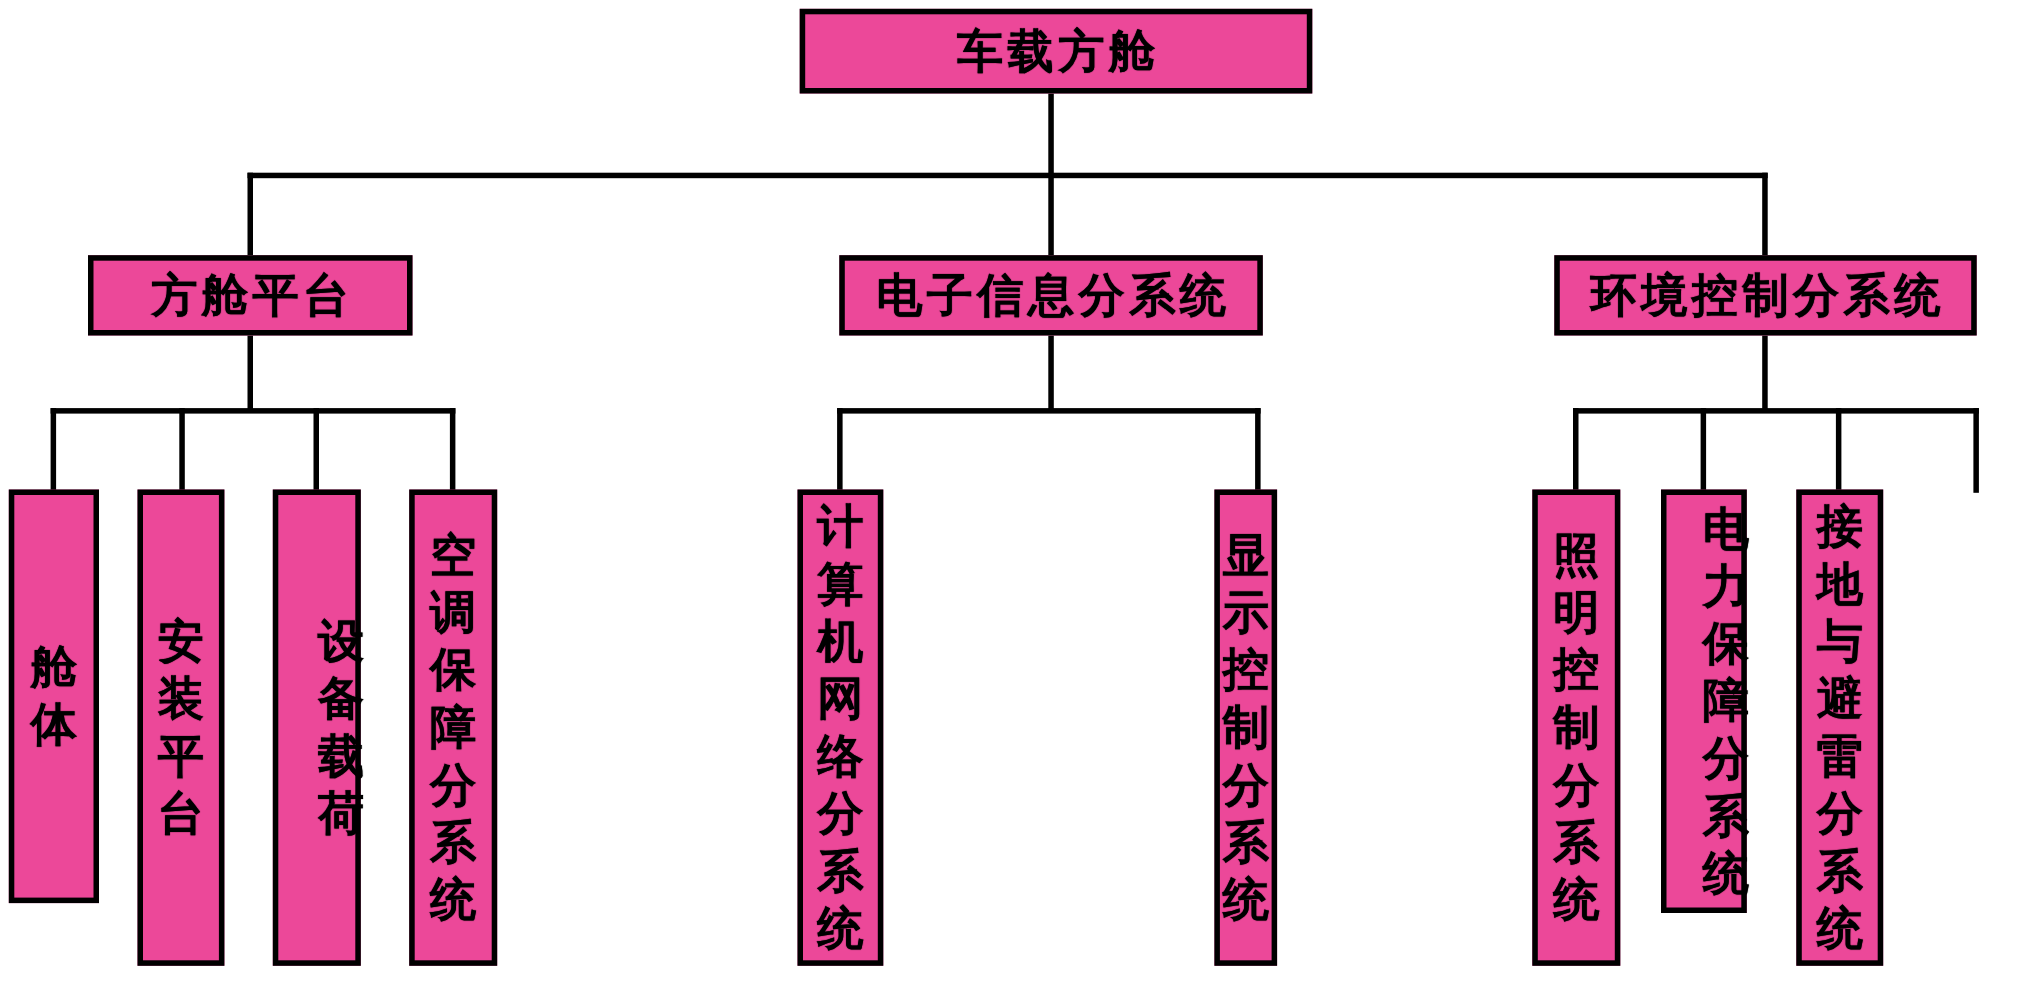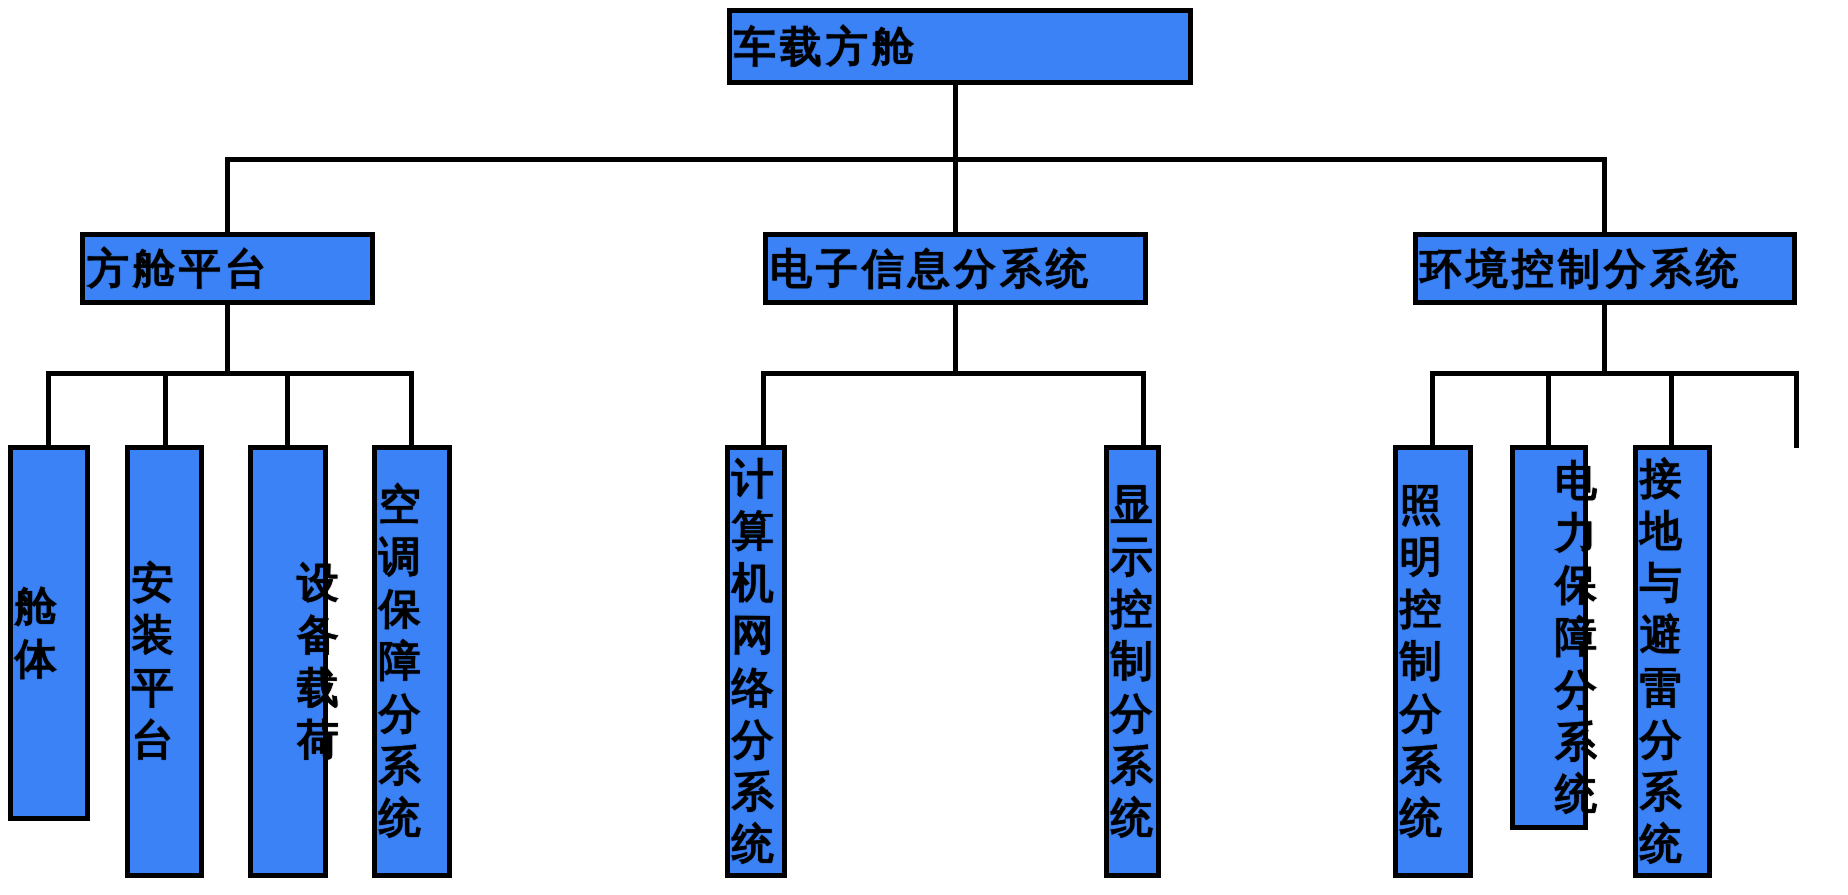--- a/index.html
+++ b/index.html
@@ -21,24 +21,24 @@
     position: absolute;
     background: #000000;
   }
   .line.h { height: 5px; }
   .line.v { width: 5px; }
   
   .box {
     position: absolute;
     box-sizing: border-box;
     border: 5px solid #000000;
-    background: #3b82f6;
+    background: #ec4899;
     display: flex;
     align-items: center;
-    justify-content: flex-start;
+    justify-content: center;
   }
   .hlabel {
     font-size: 42px;
     font-weight: bold;
     letter-spacing: 4px;
     white-space: nowrap;
     text-shadow: 0 0 1px #000;
     transform: translateX(2px); 
   }
   .vbox .vlabel {
@@ -100,21 +100,21 @@
   <div class="box vbox" style="left:125px; top:445px; width:79px; height:433px;">
     <span class="vlabel">安装平台</span>
   </div>
   <div class="box vbox" style="left:248px; top:445px; width:80px; height:433px;padding-left:44px;">
     <span class="vlabel">设备载荷</span>
   </div>
   <div class="box vbox" style="left:372px; top:445px; width:80px; height:433px;">
     <span class="vlabel">空调保障分系统</span>
   </div>
 
-  <div class="box vbox" style="left:725px; top:445px; width:62px; height:433px;">
+  <div class="box vbox" style="left:725px; top:445px; width:78px; height:433px;">
     <span class="vlabel">计算机网络分系统</span>
   </div>
   <div class="box vbox" style="left:1104px; top:445px; width:57px; height:433px;">
     <span class="vlabel">显示控制分系统</span>
   </div>
 
   <div class="box vbox" style="left:1393px; top:445px; width:80px; height:433px;">
     <span class="vlabel">照明控制分系统</span>
   </div>
   <div class="box vbox" style="left:1510px; top:445px; width:78px; height:385px;padding-left:40px;">

